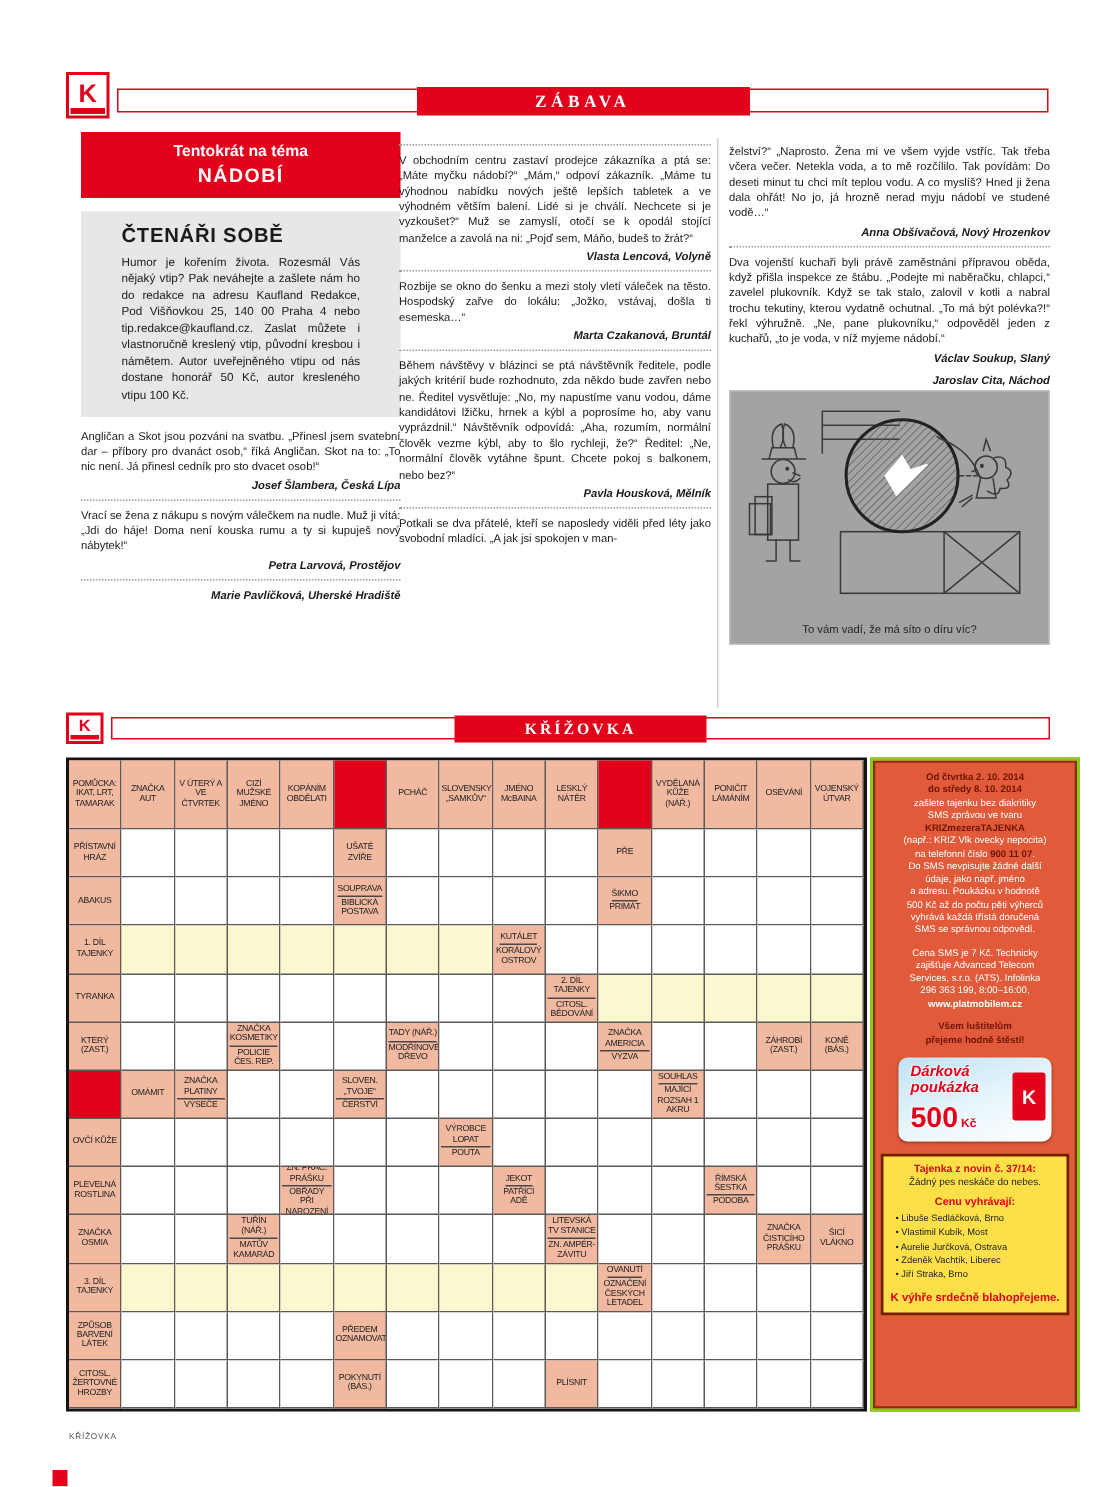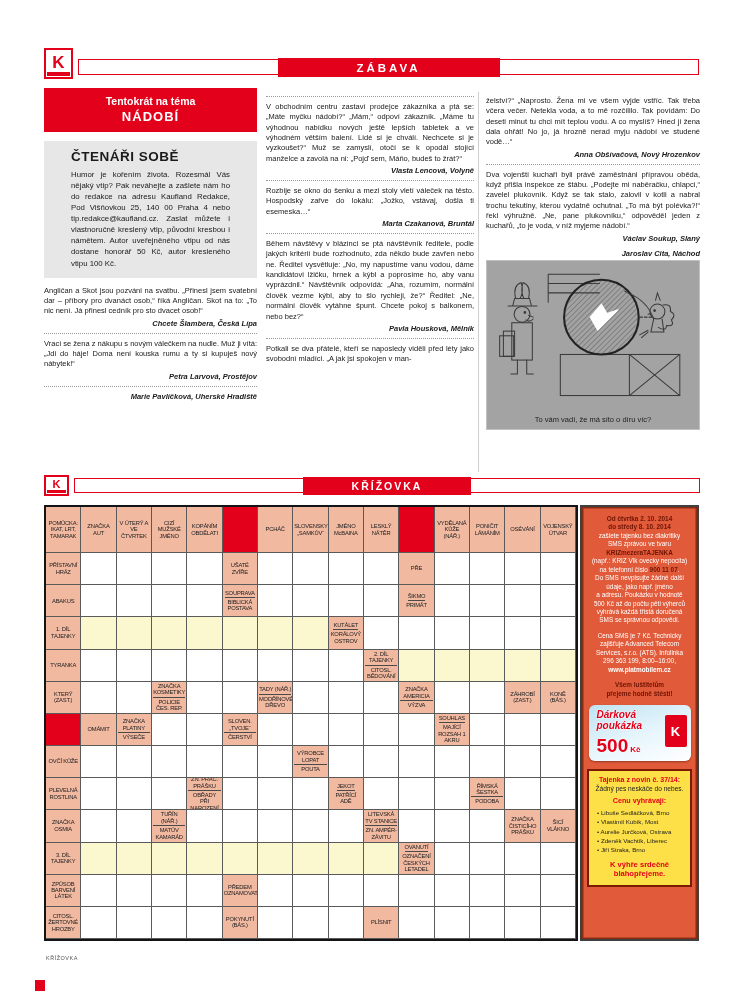--- a/index.html
+++ b/index.html
@@ -13,29 +13,29 @@
   .klogo:after{content:"";position:absolute;left:1px;right:1px;bottom:1px;height:4px;background:#e2001a;}
   .klogo-big{left:44px;top:48px;width:29px;height:31px;}
   .klogo-big .k{font-size:17px;margin-bottom:3px;}
   .klogo-small{left:44px;top:475px;width:25px;height:21px;}
   .klogo-small .k{font-size:11px;margin-bottom:3px;}
   .klogo-small:after{height:3px;}
 
   
   .titlebar{position:absolute;border:1px solid #e2001a;background:#fff;box-sizing:border-box;}
   .titlebox{position:absolute;left:50%;transform:translateX(-50%);background:#e2001a;color:#fff;
-            font-weight:bold;text-align:center;display:flex;align-items:center;justify-content:center;}
+            font-weight:bold;text-align:center;display:flex;align-items:center;justify-content:center;font-family:Liberation Serif, serif;}
   .zabava-bar{left:78px;top:59px;width:621px;height:16px;}
   .zabava-bar .titlebox{top:-2px;width:222px;height:19px;font-size:11.5px;letter-spacing:3px;}
   .krizovka-bar{left:74px;top:478px;width:626px;height:15px;}
   .krizovka-bar .titlebox{top:-2px;width:168px;height:18px;font-size:10.5px;letter-spacing:2px;}
 
   
   .col{position:absolute;top:88px;}
-  .col-left{left:44px;width:213px;}
+  .col-left{left:54px;width:213px;}
   .col-mid{left:266px;width:208px;}
   .col-right{left:486px;width:214px;}
   .vline{position:absolute;left:478px;top:92px;height:380px;border-left:1px solid #cfcfcf;}
 
   .theme-box{background:#e2001a;color:#fff;text-align:center;padding:7px 4px 8px;}
   .theme-l1{font-size:10.5px;font-weight:bold;}
   .theme-l2{font-size:13px;font-weight:bold;letter-spacing:1px;margin-top:2px;}
   .readers-box{background:#e7e7e7;margin-top:9px;padding:8px 27px 9px;}
   .readers-title{font-size:13.5px;font-weight:bold;letter-spacing:0.5px;}
   .readers-intro{font-size:7.8px;line-height:1.42;text-align:justify;margin:5px 0 0;}
@@ -61,22 +61,22 @@
   .cell.white{background:#fff;}
   .cell.yellow{background:#fbf7cf;}
   .cell.red{background:#e2001a;}
   .cell.clue{background:#f2b9a1;font-size:5.8px;line-height:1.12;color:#222;padding:1px;
              letter-spacing:-0.2px;}
   .cell.clue .a,.cell.clue .b{display:block;max-width:100%;}
   .cell.dual .a{border-bottom:1px solid #4a4a4a;padding-bottom:1px;margin-bottom:1px;}
   .grid-caption{position:absolute;left:46px;top:955px;font-size:5.5px;color:#555;letter-spacing:0.5px;}
 
   
-  .panel{position:absolute;left:580px;top:505px;width:119px;height:436px;box-sizing:border-box;
-         background:#e15a39;border:2px solid #404040;box-shadow:inset 0 0 0 1.5px #8a2c12;
+  .panel{position:absolute;left:580px;top:505px;width:140px;height:436px;box-sizing:border-box;
+         background:#e15a39;border:2px solid #84cc16;box-shadow:inset 0 0 0 1.5px #8a2c12;
          padding:8px 5px 5px;}
   .pgroup{margin-bottom:7px;}
   .pline{font-size:6.4px;line-height:1.32;text-align:center;}
   .pline .d{color:#6e1404;font-weight:bold;}
   .pline .w{color:#fff;}
   .pline .wb{color:#fff;font-weight:bold;}
 
   .voucher{width:102px;height:56px;margin:4px auto 8px;border-radius:6px;position:relative;
            background:linear-gradient(160deg,#bfe2f2 0%,#e8f6fc 55%,#ffffff 100%);
            box-shadow:0 1px 2px rgba(0,0,0,0.35);overflow:hidden;}
@@ -119,21 +119,21 @@
       <div class="theme-l1">Tentokrát na téma</div>
       <div class="theme-l2">NÁDOBÍ</div>
     </div>
     <div class="readers-box">
       <div class="readers-title">ČTENÁŘI SOBĚ</div>
       <p class="readers-intro">Humor je kořením života. Rozesmál Vás nějaký vtip? Pak neváhejte a zašlete nám ho do redakce na adresu Kaufland Redakce, Pod Višňovkou 25, 140 00 Praha 4 nebo tip.redakce@kaufland.cz. Zaslat můžete i vlastnoručně kreslený vtip, původní kresbou i námětem. Autor uveřejněného vtipu od nás dostane honorář 50 Kč, autor kresleného vtipu 100 Kč.</p>
     </div>
     <div class="jokes" id="jokes-left">
         <div class="joke">
           <p class="jtext">Angličan a Skot jsou pozváni na svatbu. „Přinesl jsem svatební dar – příbory pro dvanáct osob,“ říká Angličan. Skot na to: „To nic není. Já přinesl cedník pro sto dvacet osob!“</p>
-          <p class="jauthor">Chcete Šlambera, Česká Lípa</p>
+          <p class="jauthor">Josef Šlambera, Česká Lípa</p>
         </div>
         <div class="sep"></div>
         <div class="joke">
           <p class="jtext">Vrací se žena z nákupu s novým válečkem na nudle. Muž ji vítá: „Jdi do háje! Doma není kouska rumu a ty si kupuješ nový nábytek!“</p>
           <p class="jauthor">Petra Larvová, Prostějov</p>
         </div>
         <div class="sep"></div>
         <div class="joke">
           <p class="jauthor">Marie Pavlíčková, Uherské Hradiště</p>
         </div>

